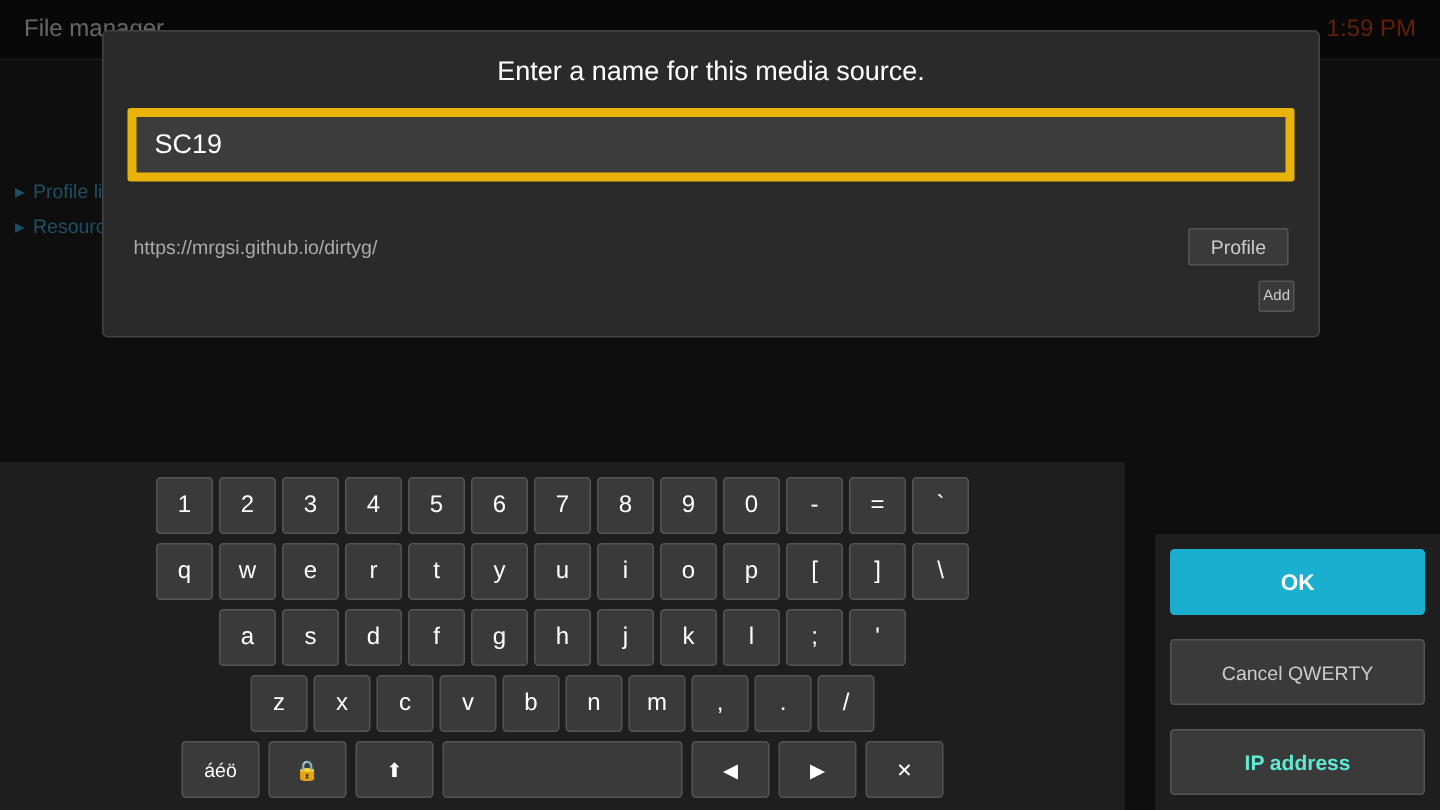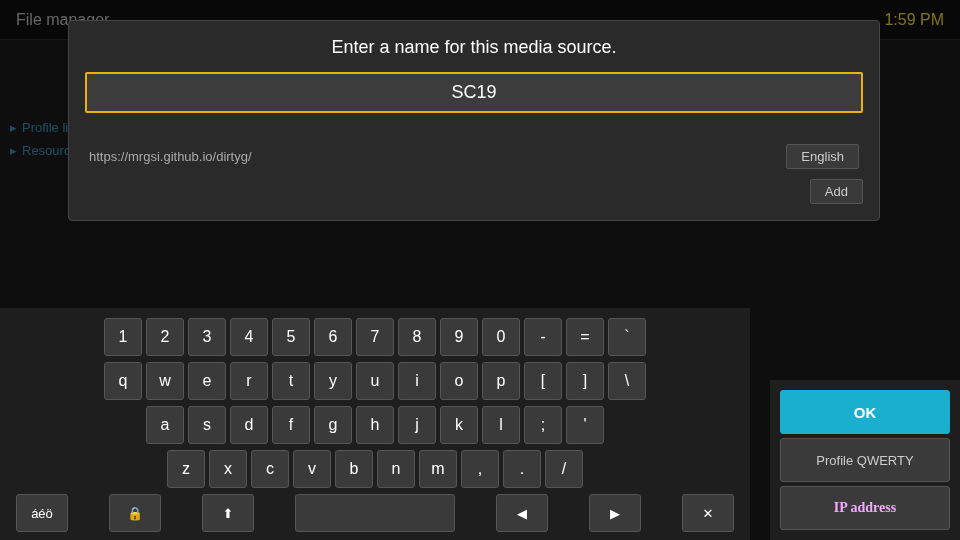--- a/index.html
+++ b/index.html
@@ -25,21 +25,21 @@
       padding: 0 16px;
       border-bottom: 1px solid #333;
     }
     .top-bar-title {
       font-size: 16px;
       color: #ccc;
       text-align: center;
     }
     .top-bar-time {
       font-size: 16px;
-      color: #fde047;
+      color: #c2410c;
     }
 
     
     .bg-area {
       position: absolute;
       top: 40px; left: 0; right: 0; bottom: 0;
       background: #1c1c1c;
     }
 
     
@@ -86,26 +86,26 @@
       margin-bottom: 14px;
     }
 
     .dialog-input-container {
       margin-bottom: 12px;
     }
 
     .dialog-input {
       width: 100%;
       background: #3c3c3c;
-      border: 2px solid #eab308;
+      border: 6px solid #eab308;
       border-radius: 2px;
       color: #fff;
       font-size: 18px;
       padding: 8px 12px;
-      text-align: center;
+      text-align: left;
       outline: none;
     }
 
     .dialog-source-row {
       display: flex;
       align-items: center;
       justify-content: space-between;
       margin-bottom: 6px;
       color: #aaa;
       font-size: 13px;
@@ -124,22 +124,22 @@
       padding: 4px 14px;
       font-size: 13px;
       cursor: pointer;
       border-radius: 2px;
     }
 
     .dialog-add-btn {
       background: #3a3a3a;
       border: 1px solid #555;
       color: #ccc;
-      padding: 4px 14px;
-      font-size: 13px;
+      padding: 4px 2px;
+      font-size: 10px;
       cursor: pointer;
       border-radius: 2px;
       float: right;
       margin-top: 4px;
       margin-left: 28px;
     }
 
     
     .keyboard-area {
       position: absolute;
@@ -166,21 +166,21 @@
       display: flex;
       align-items: center;
       justify-content: center;
       cursor: pointer;
       border-radius: 3px;
       user-select: none;
     }
 
     .kb-bottom-row {
       display: flex;
-      justify-content: space-between;
+      justify-content: center;
       gap: 6px;
       align-items: center;
       margin-top: 2px;
     }
 
     .kb-special {
       min-width: 52px;
       height: 38px;
       background: #3a3a3a;
       border: 1px solid #555;
@@ -204,21 +204,21 @@
 
     
     .right-panel {
       position: absolute;
       right: 0;
       bottom: 0;
       width: 190px;
       background: #1e1e1e;
       display: flex;
       flex-direction: column;
-      gap: 4px;
+      gap: 16px;
       padding: 10px 10px;
     }
 
     .rp-btn {
       height: 44px;
       display: flex;
       align-items: center;
       justify-content: center;
       border: 1px solid #555;
       font-size: 15px;
@@ -239,24 +239,23 @@
     }
 
     .rp-btn-lang {
       background: #3a3a3a;
       color: #ccc;
       font-size: 13px;
     }
 
     .rp-btn-ip {
       background: #3a3a3a;
-      color: #f0abfc;
+      color: #5eead4;
       font-size: 14px;
       font-weight: bold;
-      font-family: Liberation Serif, serif;
     }
   </style>
 </head>
 <body>
 
 <div class="top-bar">
   <span class="top-bar-title">File manager</span>
   <span class="top-bar-time">1:59 PM</span>
 </div>
 
@@ -270,21 +269,21 @@
 
 <div class="dialog-overlay"></div>
 
 <div class="dialog">
   <div class="dialog-prompt">Enter a name for this media source.</div>
   <div class="dialog-input-container">
     <input class="dialog-input" type="text" value="SC19" style="">
   </div>
   <div class="dialog-source-row">
     <span class="dialog-source-url">https://mrgsi.github.io/dirtyg/</span>
-    <button class="dialog-browse-btn">English</button>
+    <button class="dialog-browse-btn">Profile</button>
   </div>
   <button class="dialog-add-btn">Add</button>
 </div>
 
 <div class="keyboard-area">
 
   <div class="kb-row">
     <div class="kb-key">1</div>
     <div class="kb-key">2</div>
     <div class="kb-key">3</div>
@@ -359,15 +358,15 @@
       <span>▶</span>
     </div>
     <div class="kb-special">
       <span>✕</span>
     </div>
   </div>
 </div>
 
 <div class="right-panel">
   <div class="rp-btn rp-btn-ok">OK</div>
-  <div class="rp-btn rp-btn-lang">Profile QWERTY</div>
+  <div class="rp-btn rp-btn-lang">Cancel QWERTY</div>
   <div class="rp-btn rp-btn-ip">IP address</div>
 </div>
 
 </body></html>

